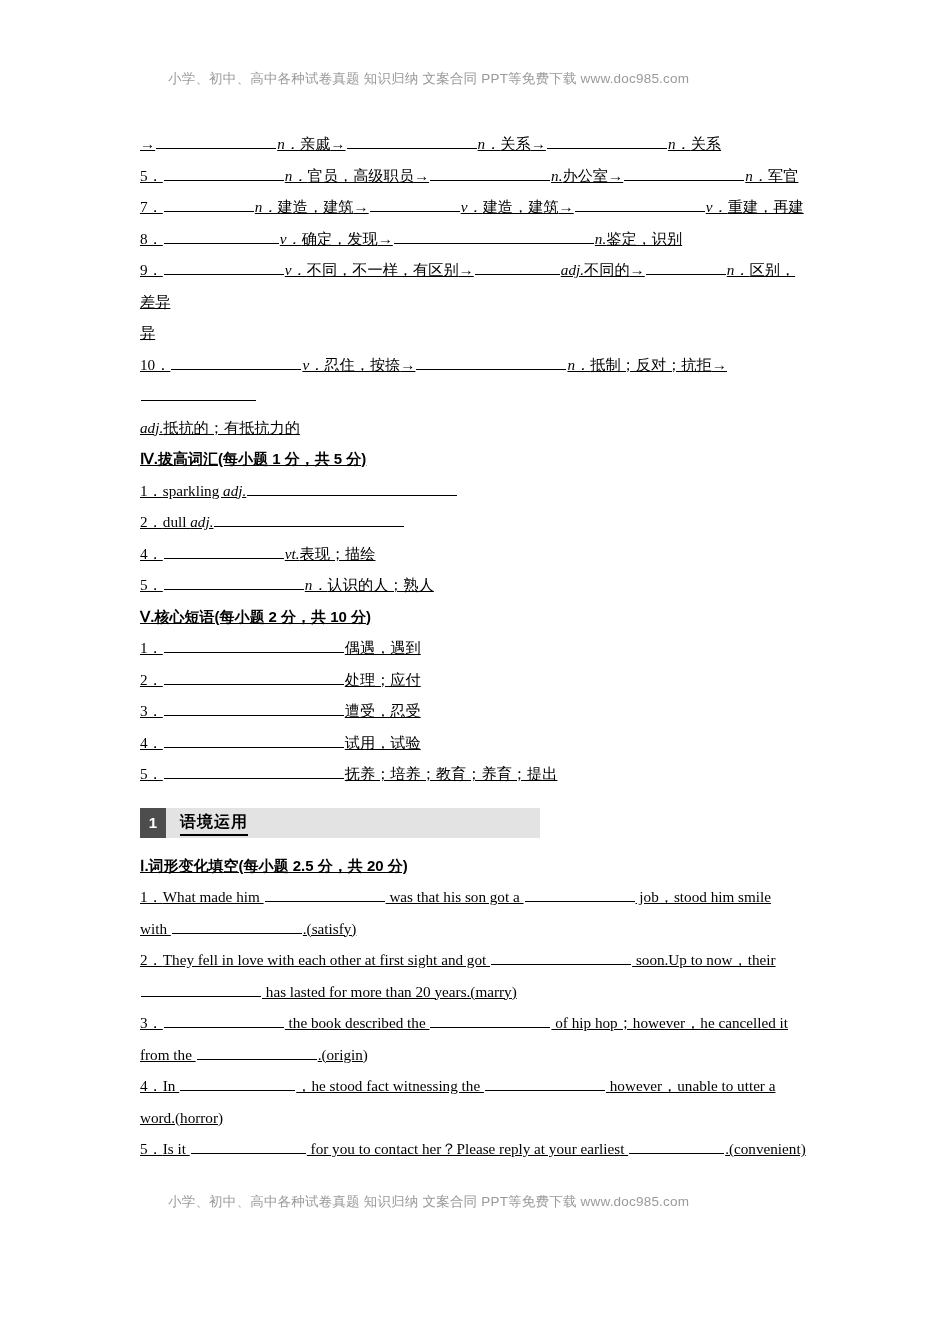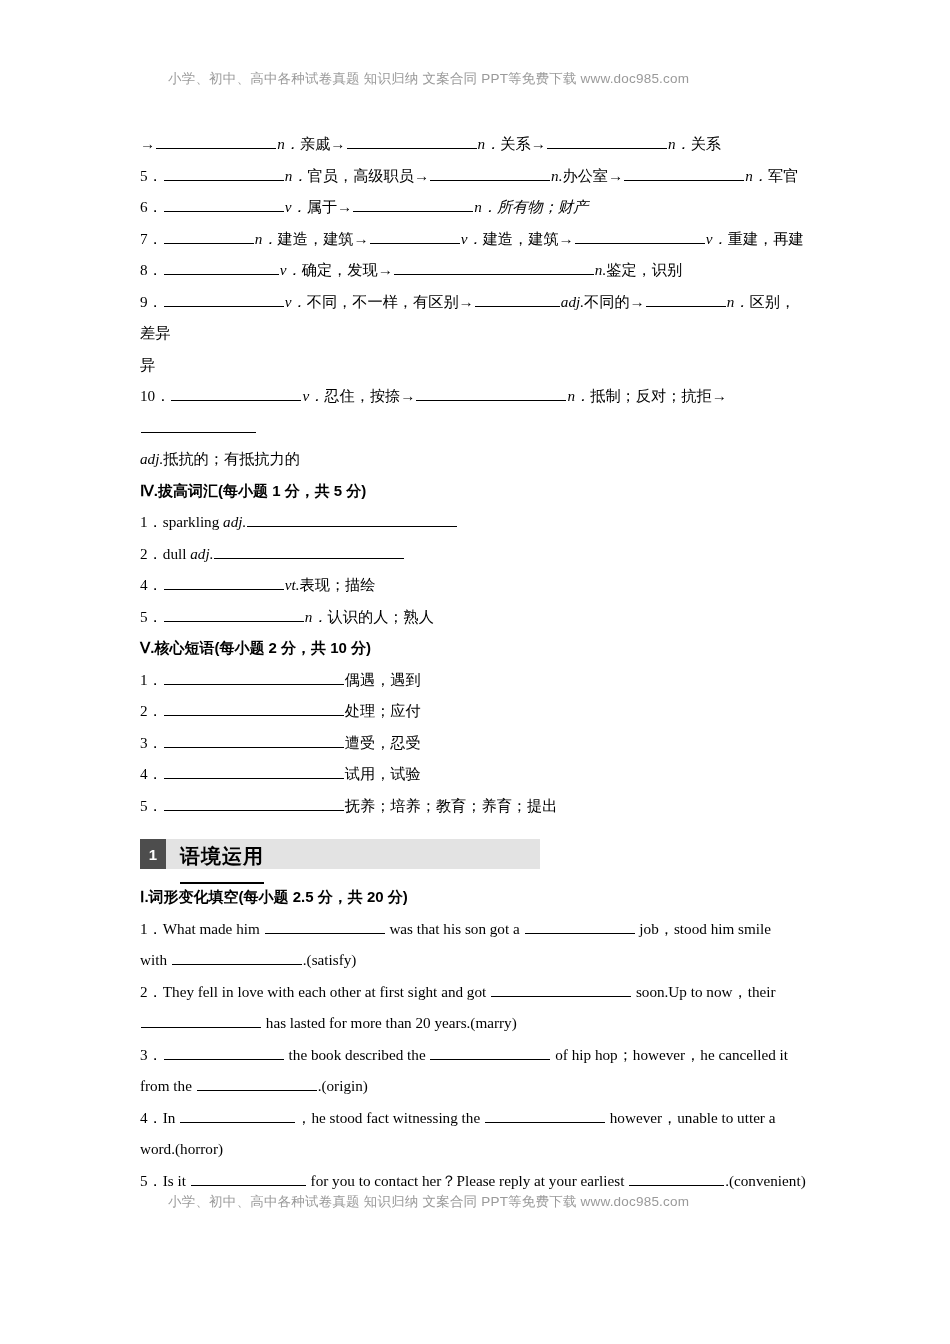--- a/index.html
+++ b/index.html
@@ -14,20 +14,21 @@
     color: #000000;
     position: relative;
     overflow: hidden;
   }
   .page {
     position: relative;
     width: 950px;
     height: 1068px;
     box-sizing: border-box;
     padding: 0 140px;
+    text-decoration: underline;
   }
   .watermark {
     font-family: "Liberation Sans", sans-serif;
     font-size: 13.5px;
     color: #9a9a9a;
     letter-spacing: 0.2px;
     white-space: nowrap;
   }
   .wm-top {
     position: absolute;
@@ -111,46 +112,43 @@
     display: flex;
     align-items: center;
     justify-content: center;
   }
   .hdr-text {
     position: absolute;
     left: 40px;
     top: 4px;
     font-family: "Liberation Sans", sans-serif;
     font-weight: bold;
-    font-size: 20px;
+    font-size: 16px;
     letter-spacing: 1px;
     border-bottom: 2px solid #000;
-    padding-bottom: 12px;
+    padding-bottom: 1px;
   }
 </style>
 </head>
 <body>
 
 <div class="page">
 
   <div class="watermark wm-top">小学、初中、高中各种试卷真题  知识归纳  文案合同  PPT等免费下载      www.doc985.com</div>
 
   <div class="content">
 
     <div class="line row">
       <span>→</span><span class="blank b120"></span><span class="it">n．</span><span>亲戚</span><span>→</span><span class="blank b130"></span><span class="it">n．</span><span>关系</span><span>→</span><span class="blank b120"></span><span class="it">n．</span><span>关系</span>
     </div>
 
     <div class="line row">
       <span class="num">5．</span><span class="blank b120"></span><span class="it">n．</span><span>官员，高级职员</span><span>→</span><span class="blank b120"></span><span class="it">n.</span><span>办公室</span><span>→</span><span class="blank b120"></span><span class="it">n．</span><span>军官</span>
     </div>
 
-    <div class="line row">
-      <span class="num">6．</span><span class="blank b120"></span><span class="it">v．</span><span>属于</span><span>→</span><span class="blank b120"></span><span class="it">n．</span><span class="it">所有物；财产</span>
-    </div>
 
     <div class="line row">
       <span class="num">7．</span><span class="blank b90"></span><span class="it">n．</span><span>建造，建筑</span><span>→</span><span class="blank b90"></span><span class="it">v．</span><span>建造，建筑</span><span>→</span><span class="blank b130"></span><span class="it">v．</span><span>重建，再建</span>
     </div>
 
     <div class="line row">
       <span class="num">8．</span><span class="blank b115"></span><span class="it">v．</span><span>确定，发现</span><span>→</span><span class="blank b200"></span><span class="it">n.</span><span>鉴定，识别</span>
     </div>
 
     <div class="line row">

